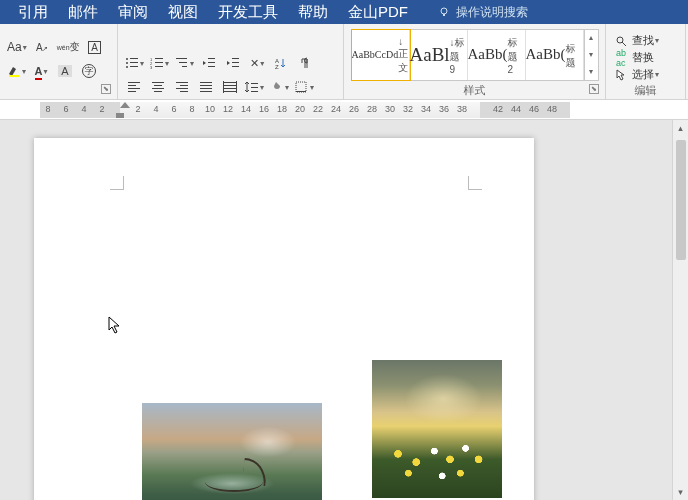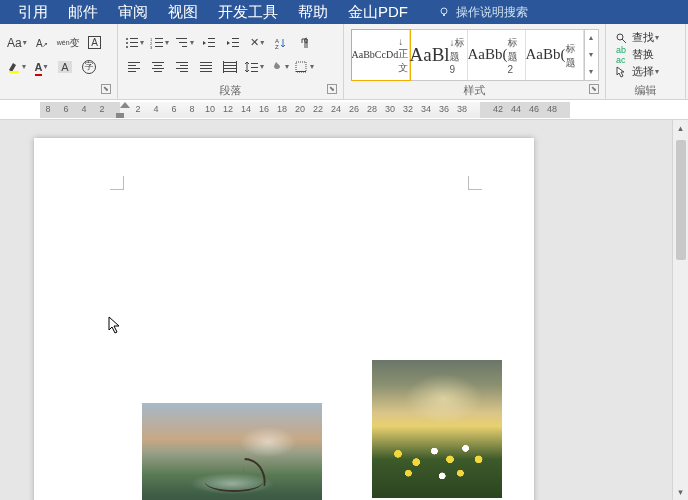--- a/index.html
+++ b/index.html
@@ -3,21 +3,21 @@
 <meta charset="utf-8">
 <style>
 *{box-sizing:border-box;margin:0;padding:0;font-family:"Microsoft YaHei","Segoe UI",sans-serif;}
 body{width:688px;height:500px;background:#e6e6e6;overflow:hidden;font-size:12px;}
 .menubar{background:#2b579a;height:24px;display:flex;align-items:center;padding:0 8px;color:#fff;}
 .menubar .menu-item{padding:0 10px;height:24px;display:flex;align-items:center;cursor:pointer;font-size:15px;}
 .menubar .tell-me{display:flex;align-items:center;margin-left:20px;color:#cfe0f0;font-size:12px;}
 .menubar .tell-me .bulb{margin-right:6px;}
 .ribbon{background:#f3f3f3;height:76px;border-bottom:1px solid #d4d4d4;display:flex;}
 .group{border-right:1px solid #d4d4d4;display:flex;flex-direction:column;padding:2px 4px 0 4px;}
-.group-body{flex:1;display:flex;align-items:center;}
+.group-body{flex:1;display:flex;align-items:flex-end;}
 .group-label{height:16px;font-size:11px;color:#666;text-align:center;position:relative;}
 .group-label .dialog{position:absolute;right:2px;top:1px;width:10px;height:10px;border:1px solid #999;font-size:7px;line-height:7px;text-align:center;color:#777;cursor:pointer;}
 .btn{display:inline-flex;align-items:center;justify-content:center;height:22px;min-width:22px;padding:0 2px;margin:1px;cursor:pointer;color:#444;}
 .col{display:flex;flex-direction:column;}
 .row{display:flex;}
 .dd{font-size:8px;color:#666;margin-left:1px;}
 .styles-gallery{display:flex;align-items:stretch;height:52px;border:1px solid #c8c8c8;background:#fff;}
 .style-item{width:58px;border-right:1px solid #e0e0e0;display:flex;flex-direction:row;align-items:center;justify-content:center;cursor:pointer;}
 .style-preview{font-family:"Times New Roman",serif;color:#333;}
 .style-name{font-size:10px;color:#555;margin-top:2px;}
@@ -258,21 +258,20 @@
           <div class="btn">
               <svg width="14" height="12" viewBox="0 0 14 12">
                 <rect x="1" y="1" width="10" height="10" fill="none" stroke="#444" stroke-dasharray="1 1"></rect>
                 <rect x="1" y="10" width="10" height="1" fill="#444"></rect>
               </svg>
               <span class="dd">▾</span>
             </div>
         </div>
       </div>
     </div>
-    <div class="group-label"><span>段落</span><span class="dialog">⬊</span></div>
   </div>
 
   <div class="group" style="width:262px">
     <div class="group-body" style="align-items:center;justify-content:center">
       <div class="styles-gallery">
         <div class="style-item" style="outline:1px solid #f0b000">
           <div class="style-preview" style="font-size:10px">AaBbCcDd</div>
           <div class="style-name">↓正文</div>
         </div>
         <div class="style-item">

